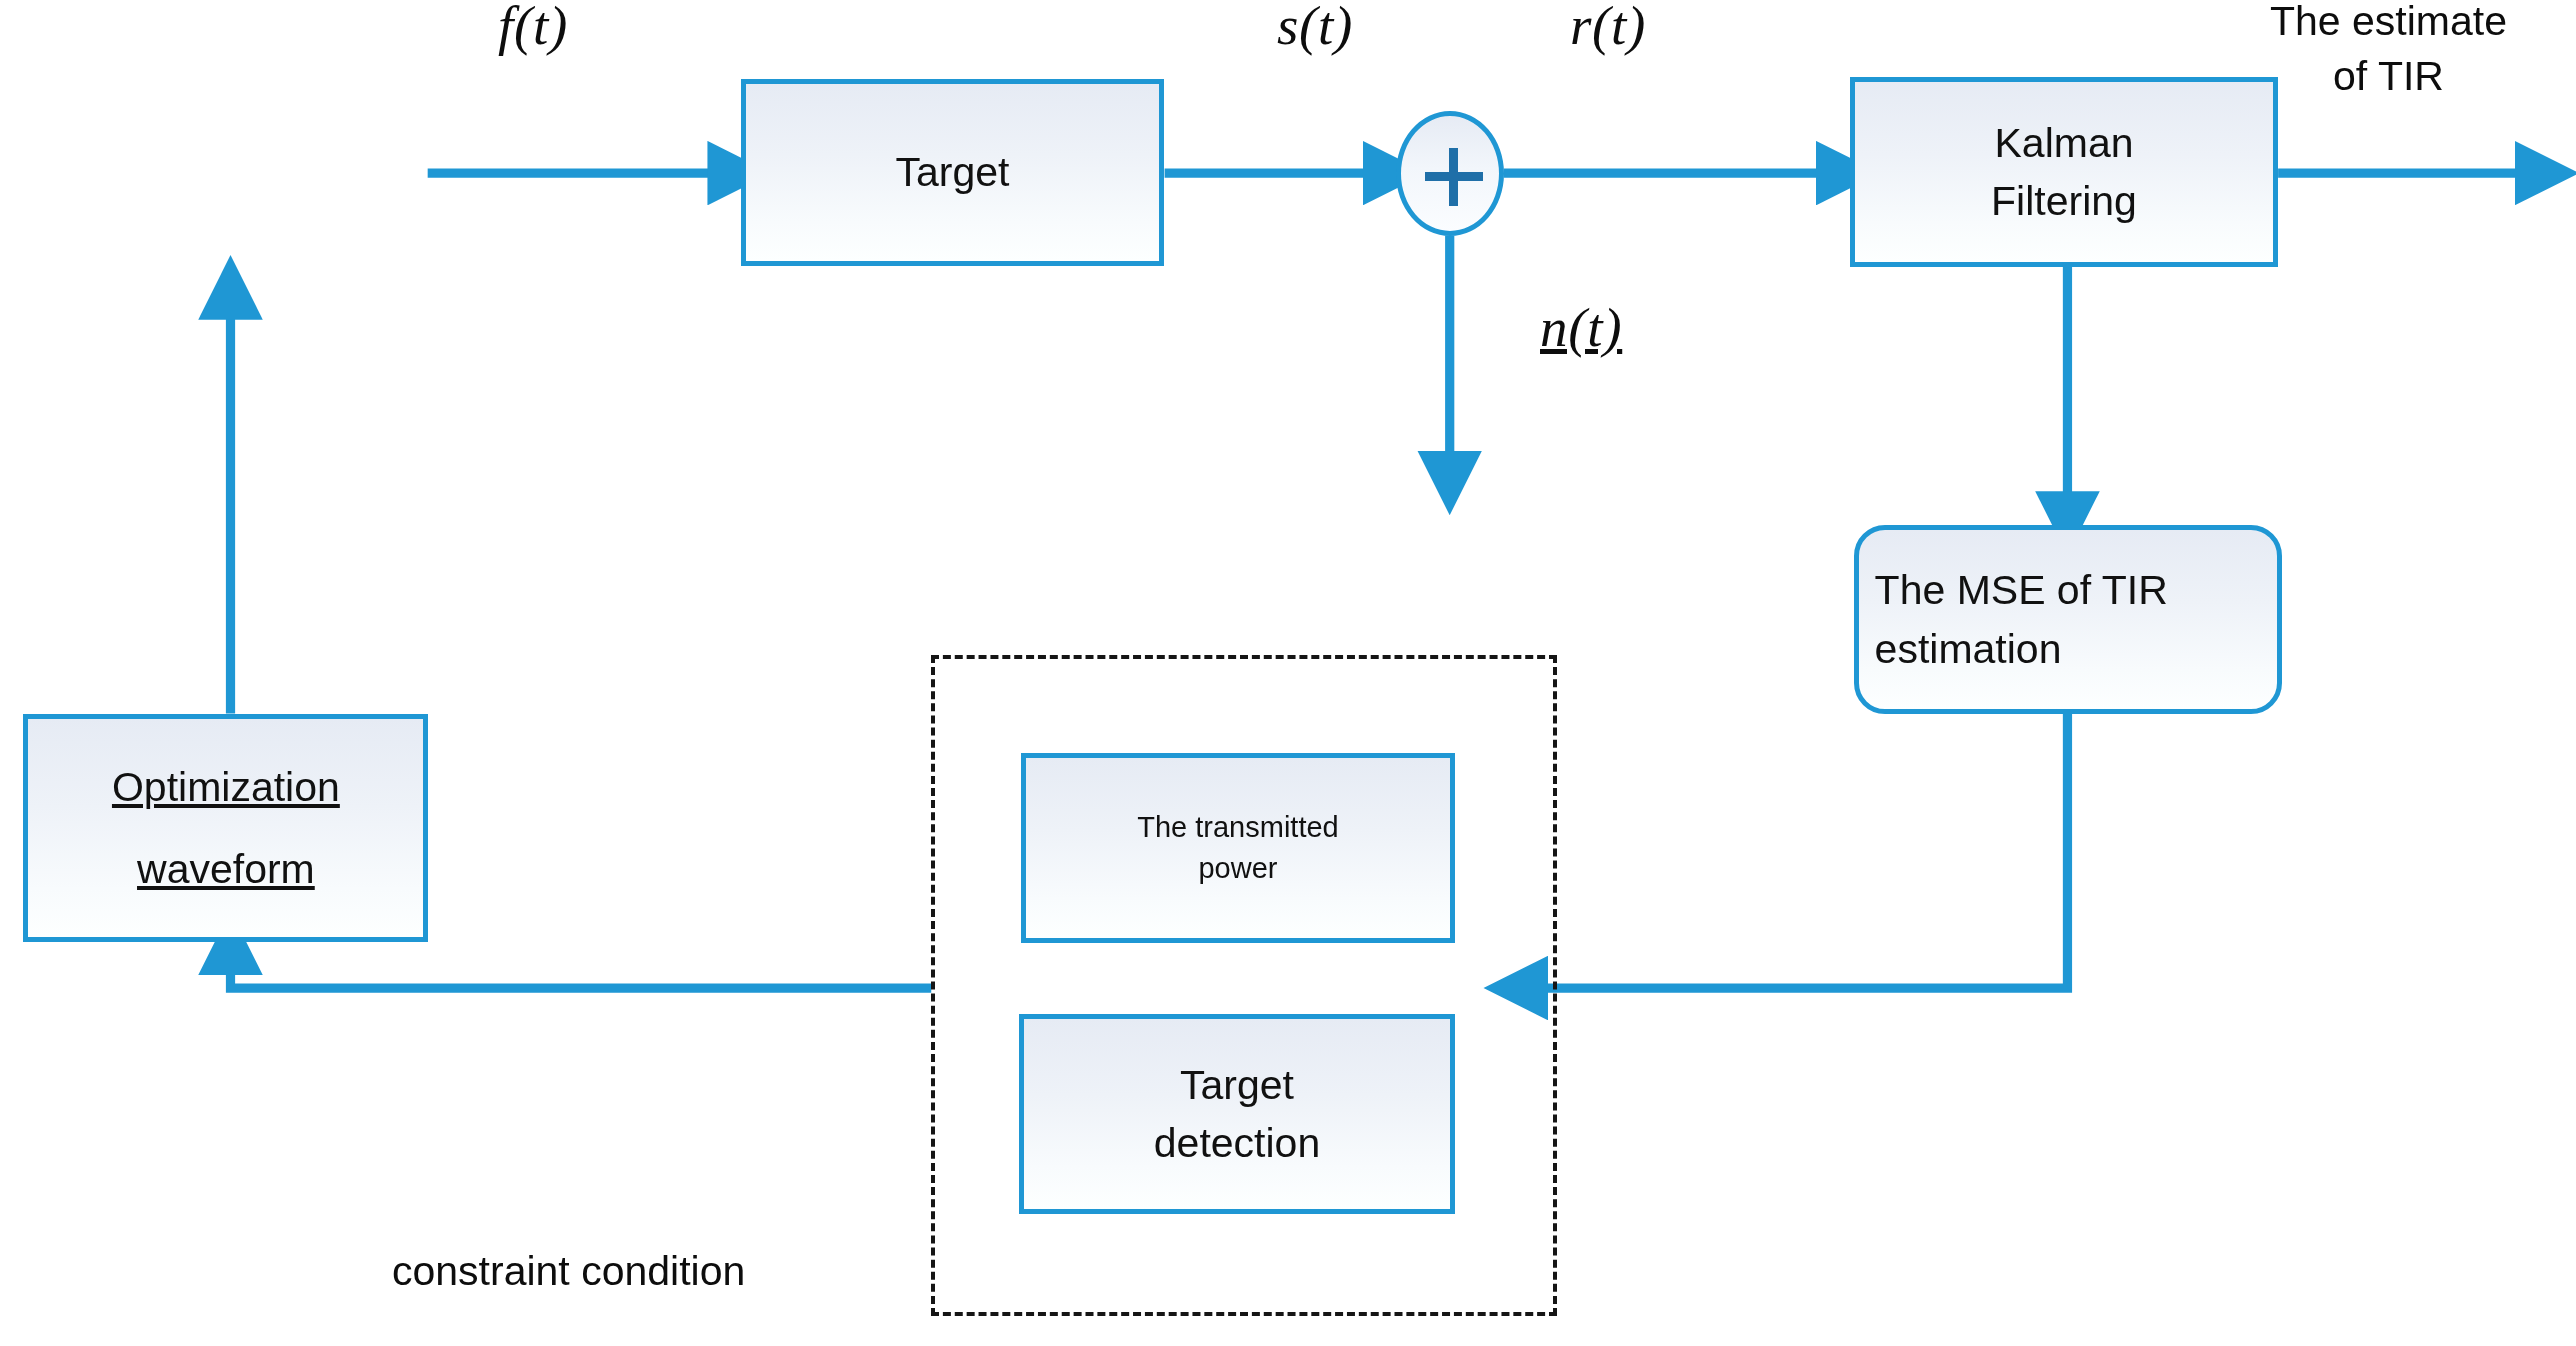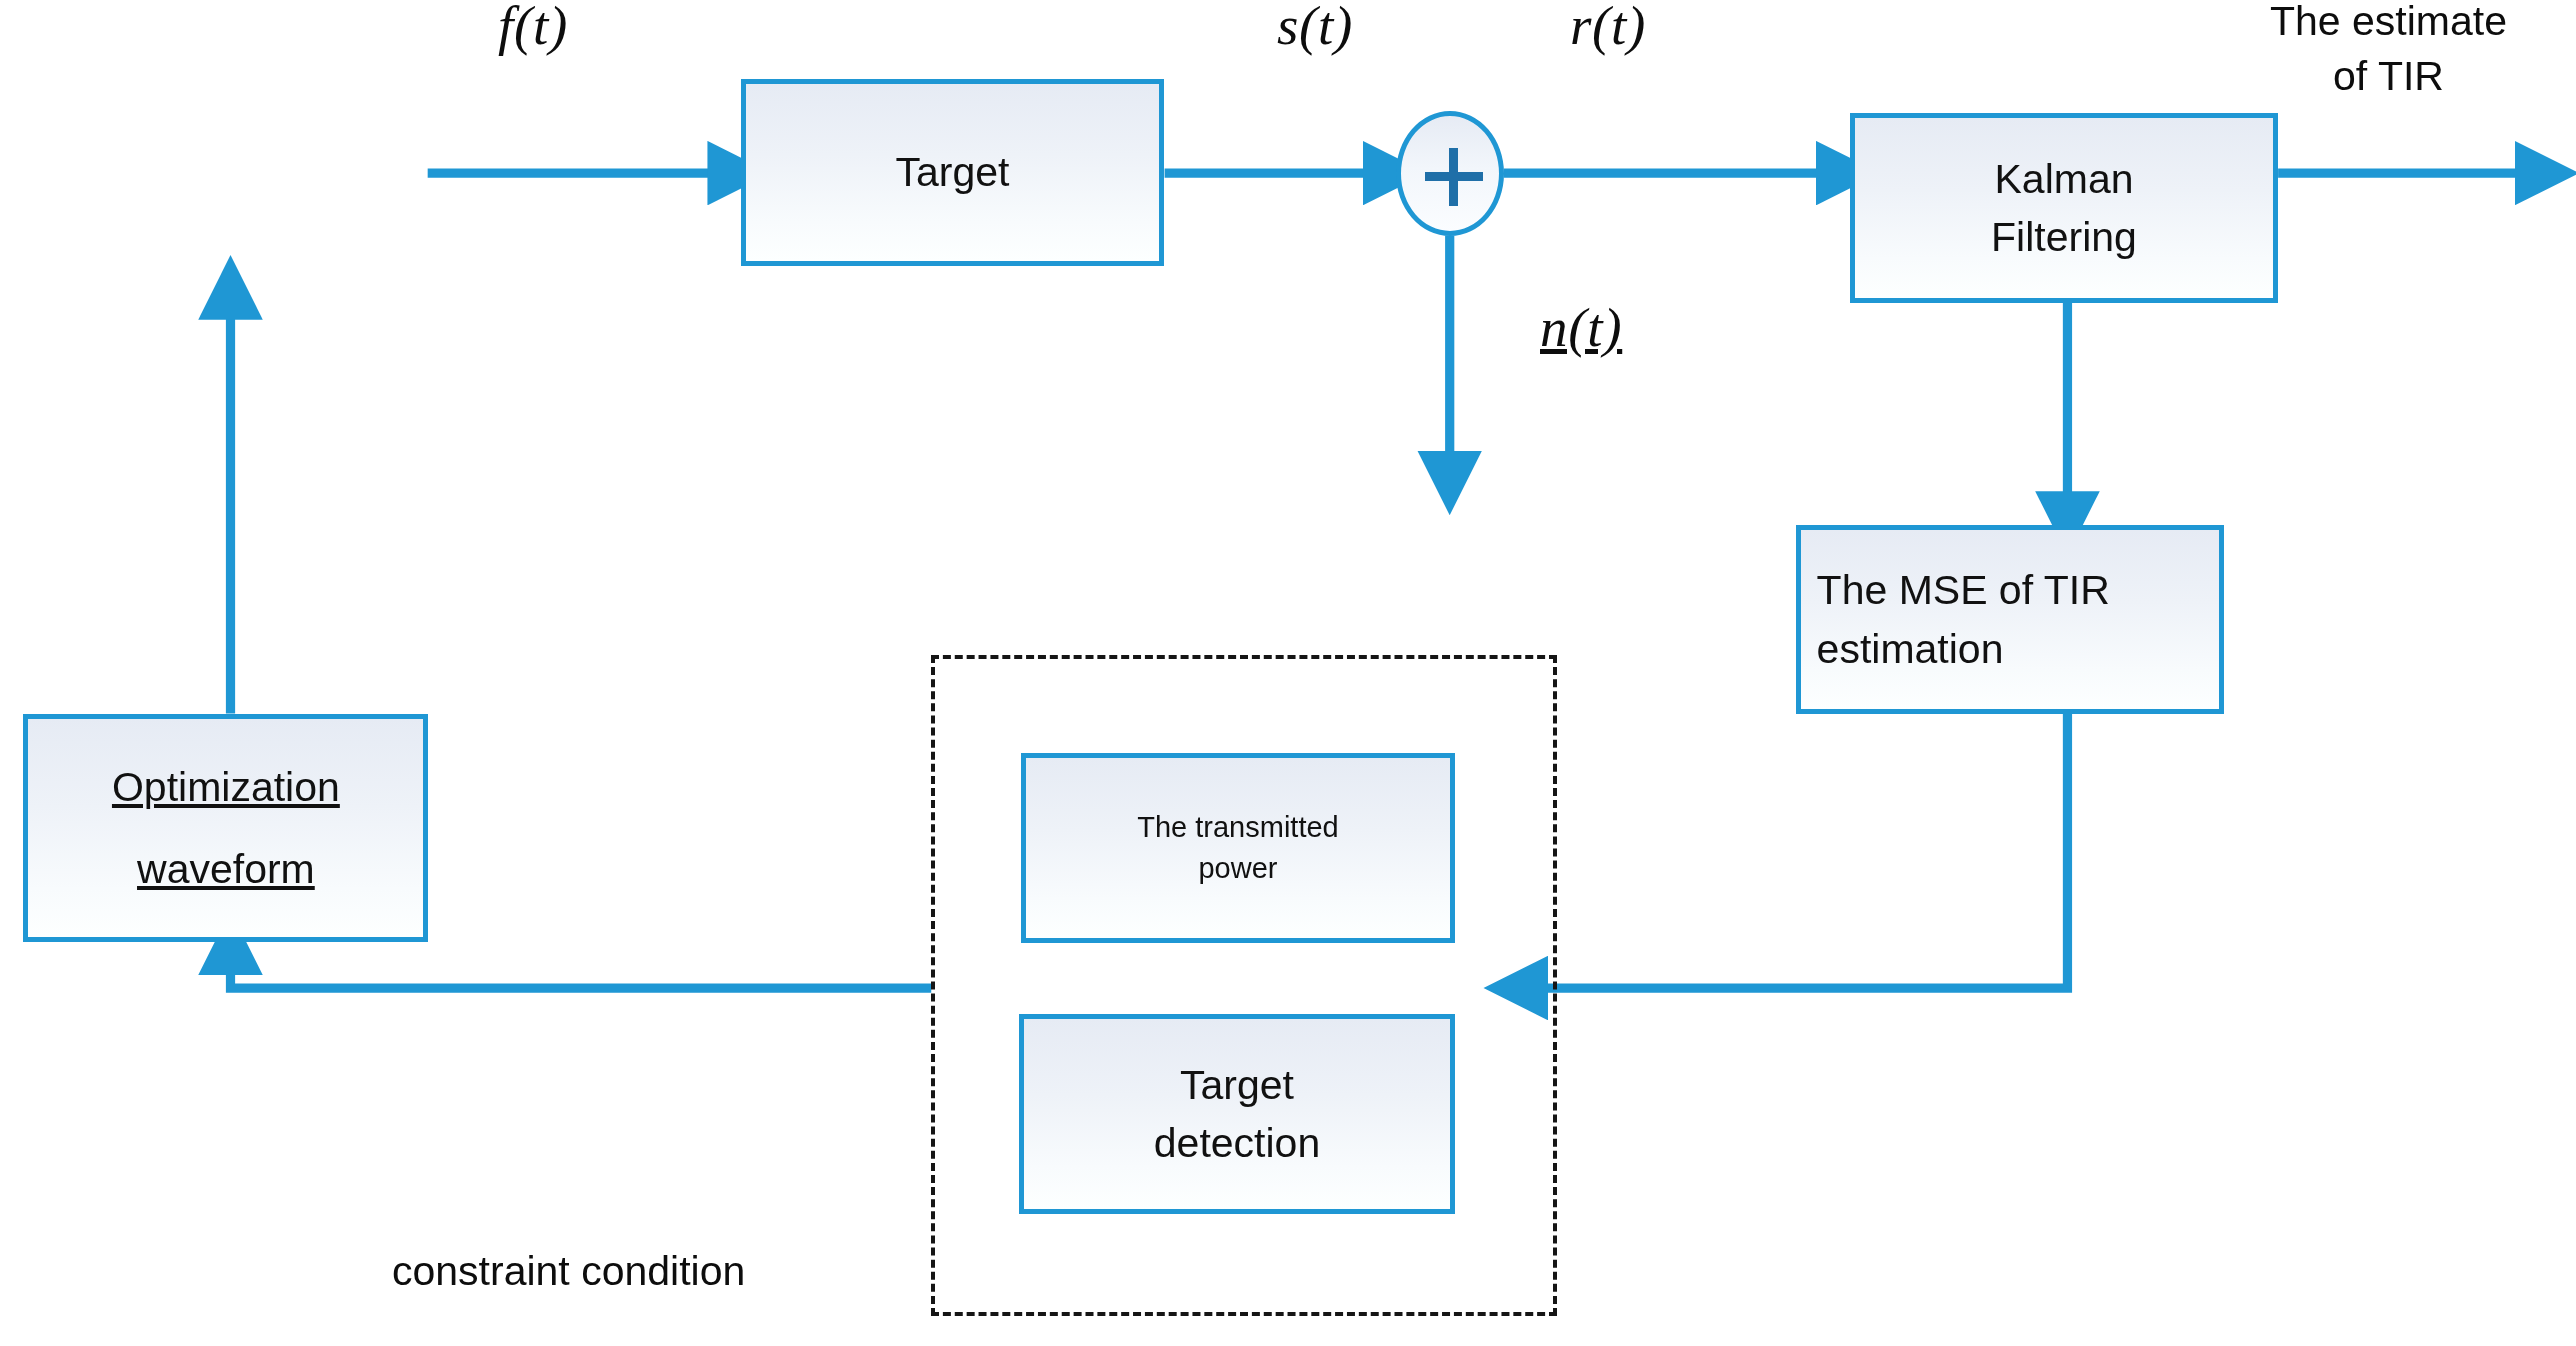--- a/index.html
+++ b/index.html
@@ -36,23 +36,23 @@
     color: #111111;
     font-family: "Liberation Sans", sans-serif;
     font-weight: 400;
     line-height: 1.42;
     z-index: 3;
   }
   .node span { display: block; white-space: pre-line; }
 
   #node-cognitive { left: 23.4px;  top: 66px;   width: 404px;  height: 218px; font-size: 41px; line-height: 1.78; }
   #node-target    { left: 741px; top: 79px; width: 423px;  height: 187px; font-size: 41px; }
-  #node-kalman    { left: 1850px; top: 77px; width: 428px;  height: 190px; font-size: 41px; margin-top: 36px; }
-  #node-mse       { left: 1796px; top: 525px; width: 428px;  height: 189px; font-size: 41px;
-                    justify-content: flex-start; text-align: left; padding-left: 15.6px; }
+  #node-kalman    { left: 1850px; top: 77px; width: 428px;  height: 190px; font-size: 41px; }
+  #node-mse       { left: 1854px; top: 525px; width: 428px;  height: 189px; font-size: 41px;
+                    justify-content: flex-start; text-align: left; padding-left: 15.6px; border-radius: 31px; }
   #node-optim     { left: 23.4px;   top: 714px; width: 405px; height: 228px; font-size: 41px; line-height: 2.0; text-decoration: underline; }
   #node-power     { left: 1021px; top: 753px; width: 434px; height: 190px; font-size: 29px; }
   #node-detect    { left: 1019px; top: 1014px; width: 436px; height: 200px; font-size: 41px; }
 
   #summer {
     position: absolute;
     left: 1396px; top: 111px;
     width: 108px; height: 125px;
     box-sizing: border-box;
     border: 5px solid #1f97d4;

